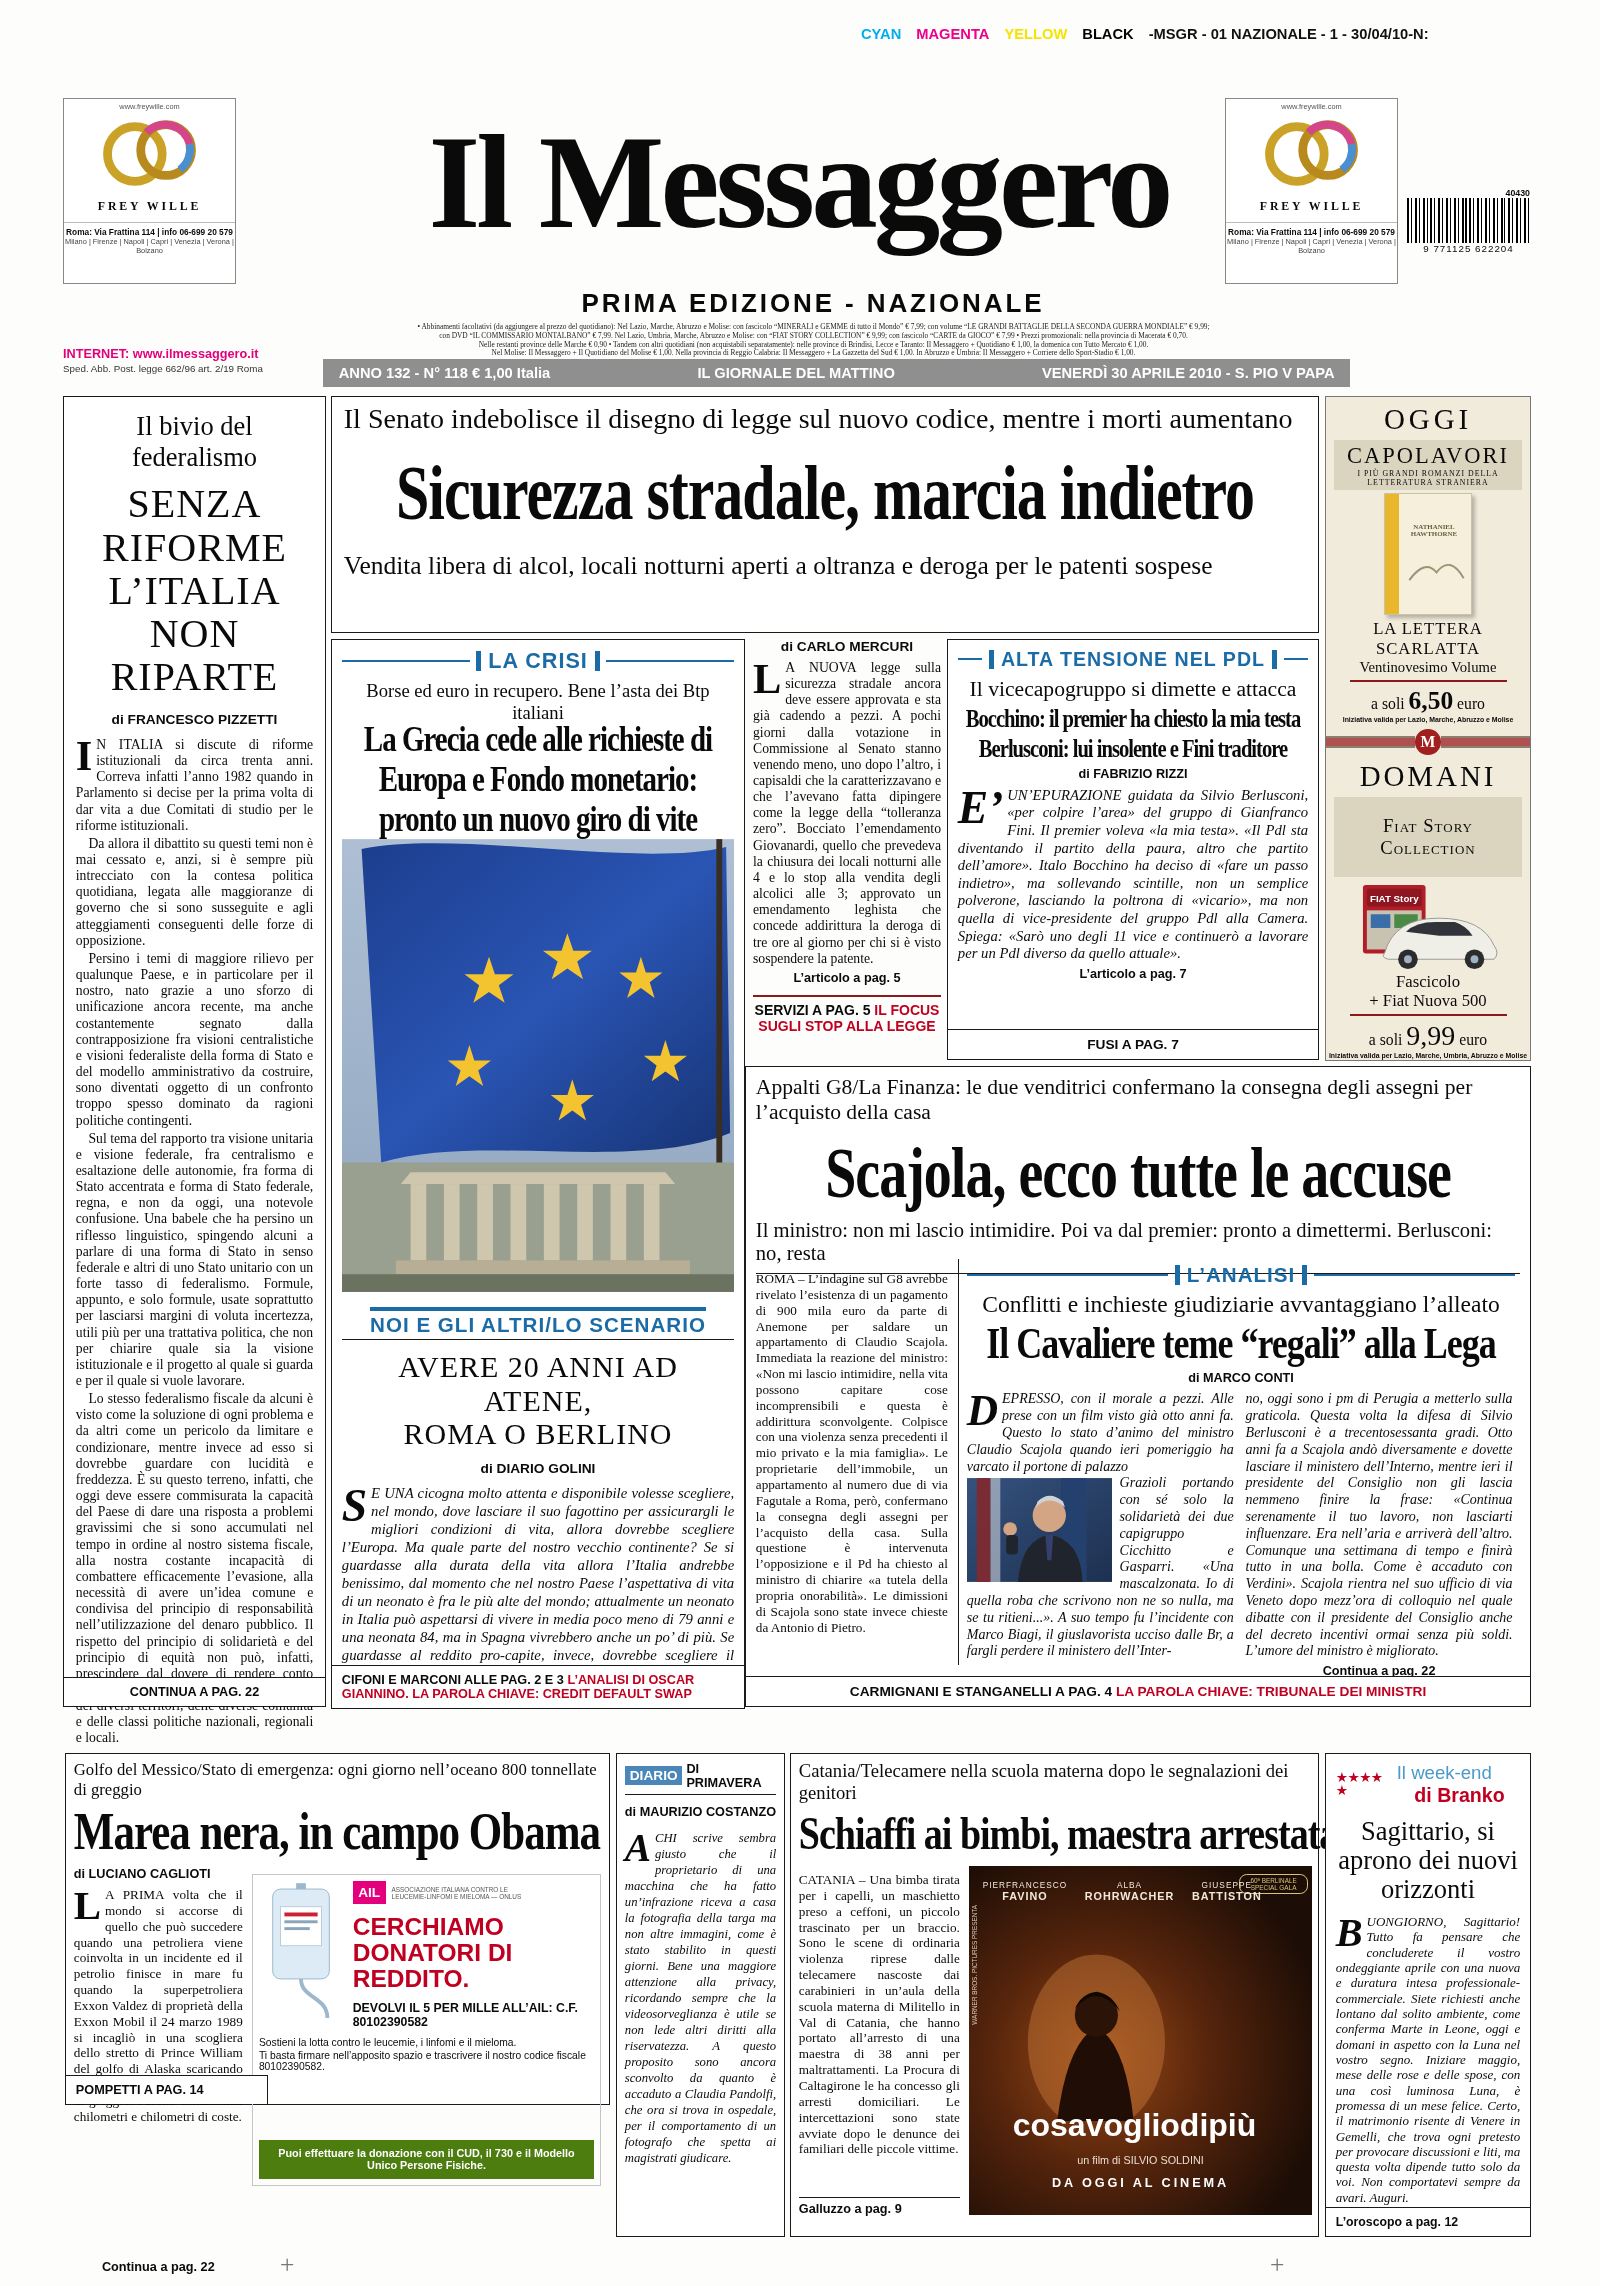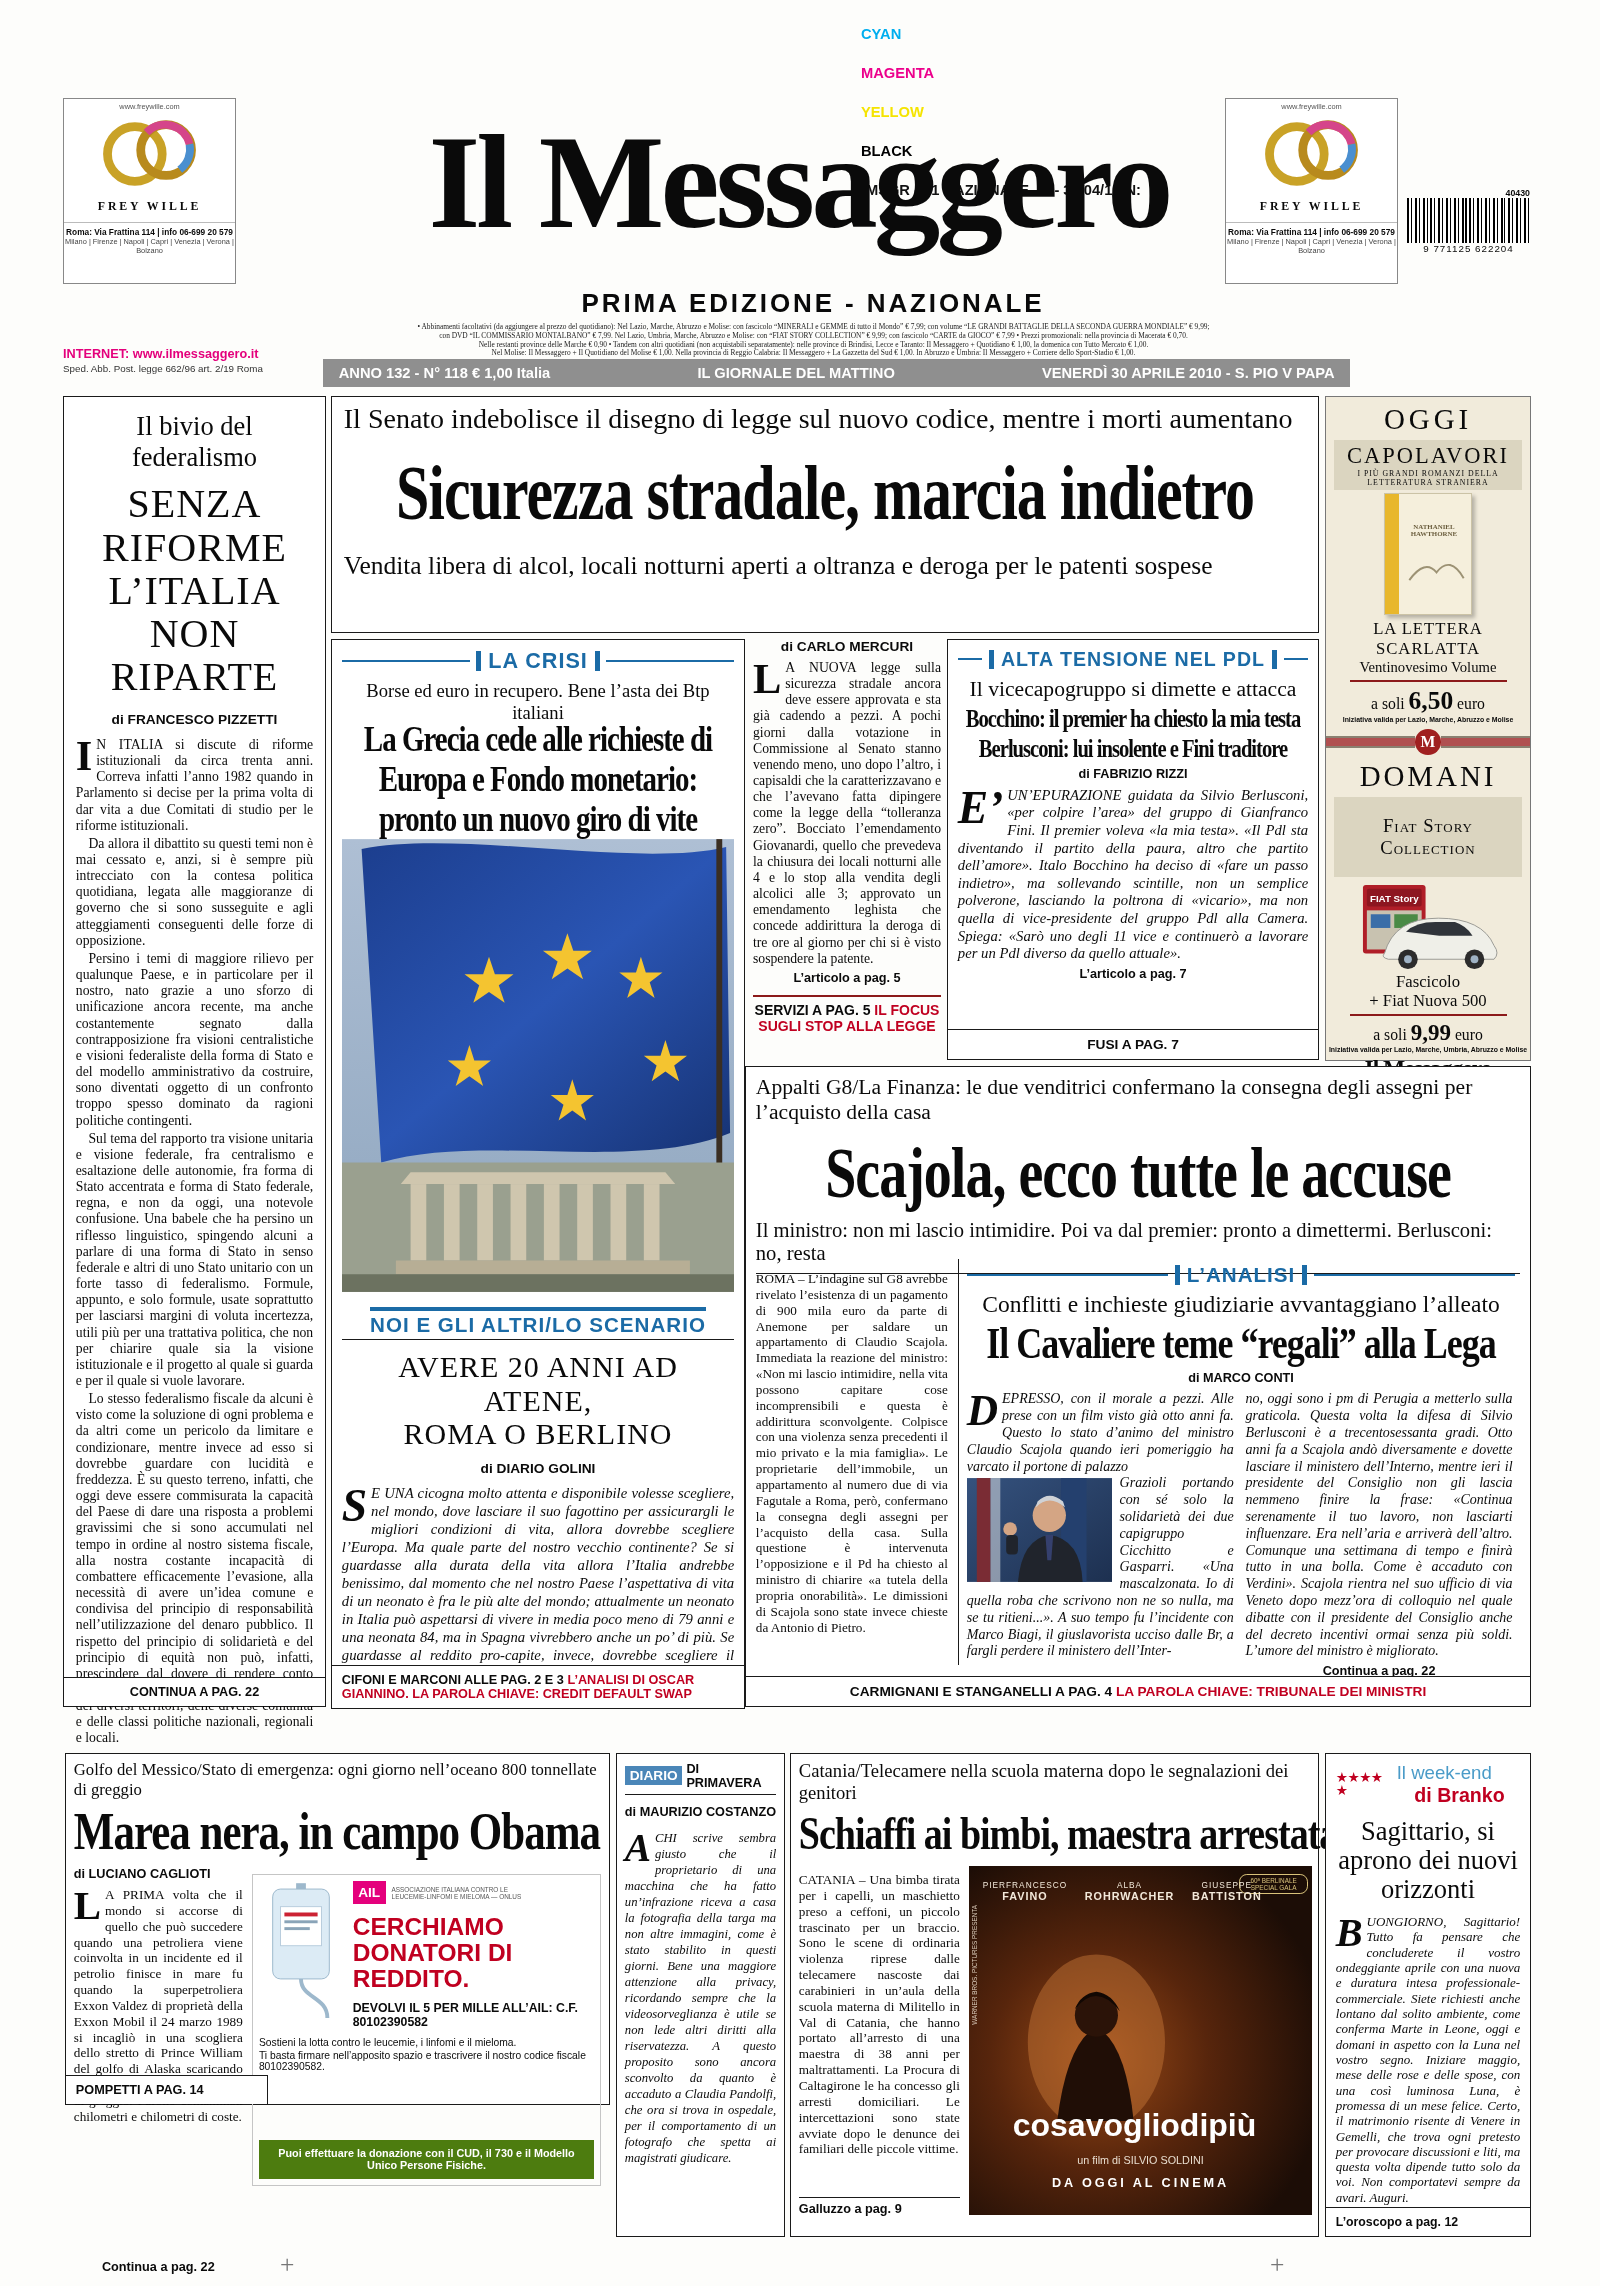--- a/index.html
+++ b/index.html
@@ -35,21 +35,21 @@
   .barcode{height:45px;background:repeating-linear-gradient(90deg,#000 0 2px,#fff 2px 3.9px,#000 3.9px 4.9px,#fff 4.9px 7.8px);}
   .vert{writing-mode:vertical-rl;transform:rotate(180deg);}
   .thinrule{height:1px;background:#1a1a1a;}
   .redrule{height:2px;background:#8c1a1a;}
 </style>
 </head>
 <body>
 
 <div class="page">
 
-  <div class="abs sans" style="left:861px;top:25.5px;font-size:14.7px;display:flex;gap:23px;flex-direction:column;">
+  <div class="abs sans" style="left:861px;top:25.5px;font-size:14.7px;display:flex;gap:15px;">
     <span class="plate" style="color:#00aeef">CYAN</span>
     <span class="plate" style="color:#ec008c">MAGENTA</span>
     <span class="plate" style="color:#f5e400">YELLOW</span>
     <span class="plate" style="color:#000">BLACK</span>
     <span style="color:#111;font-weight:bold">-MSGR - 01 NAZIONALE - 1 - 30/04/10-N:</span>
   </div>
 
   <div class="box" style="left:63px;top:98px;width:173px;height:186px;border-color:#888;">
     <div class="ctr sans" style="font-size:7.4px;color:#555;margin-top:2.9px;">www.freywille.com</div>
     <svg width="171" height="84" viewBox="0 0 174 86">
@@ -257,21 +257,21 @@
         <circle cx="64" cy="80" r="4" fill="#9fb2c4"></circle>
       <circle cx="132" cy="80" r="10" fill="#2c2c2c"></circle>
         <circle cx="132" cy="80" r="4" fill="#9fb2c4"></circle>
     </svg>
     <div class="ctr" style="font-size:16.7px;line-height:1.1;">
       <div>Fascicolo</div>
       <div>+ Fiat Nuova 500</div>
     </div>
     <div class="redrule" style="margin:3.9px 23.5px;"></div>
     <div class="ctr" style="font-size:15.7px;">
-      <span>a soli </span><span style="font-size:23px;font-weight:bold;">9,99</span><span> euro</span>
+      <span>a soli </span><span style="font-size:28px;font-weight:normal;">9,99</span><span> euro</span>
     </div>
     <div class="ctr sans" style="font-size:6.9px;font-weight:bold;">Iniziativa valida per Lazio, Marche, Umbria, Abruzzo e Molise</div>
     <div class="ctr" style="font-size:23.5px;font-weight:bold;letter-spacing:-1px;margin-top:2px;">Il Messaggero</div>
   </div>
 
   <div class="box" style="left:745px;top:1066px;width:786px;height:641px;padding:7.8px 9.8px;">
     <div style="font-size:21.6px;">Appalti G8/La Finanza: le due venditrici confermano la consegna degli assegni per l’acquisto della casa</div>
     <div class="ctr hl scY13" style="font-size:56px;line-height:94px;white-space:nowrap;">Scajola, ecco tutte le accuse</div>
     <div style="font-size:20.6px;border-bottom:1px solid #1a1a1a;padding-bottom:7.8px;">Il ministro: non mi lascio intimidire. Poi va dal premier: pronto a dimettermi. Berlusconi: no, resta</div>
     <div class="abs just" style="left:9.8px;top:204px;width:192px;height:390px;font-size:13.2px;line-height:1.2;">ROMA – L’indagine sul G8 avrebbe rivelato l’esistenza di un pagamento di 900 mila euro da parte di Anemone per saldare un appartamento di Claudio Scajola. Immediata la reazione del ministro: «Non mi lascio intimidire, nella vita possono capitare cose incomprensibili e questa è addirittura sconvolgente. Colpisce con una violenza senza precedenti il mio privato e la mia famiglia». Le proprietarie dell’immobile, un appartamento al numero due di via Fagutale a Roma, però, confermano la consegna degli assegni per l’acquisto della casa. Sulla questione è intervenuta l’opposizione e il Pd ha chiesto al ministro di chiarire «a tutela della propria onorabilità». Le dimissioni di Scajola sono state invece chieste da Antonio di Pietro.</div>

